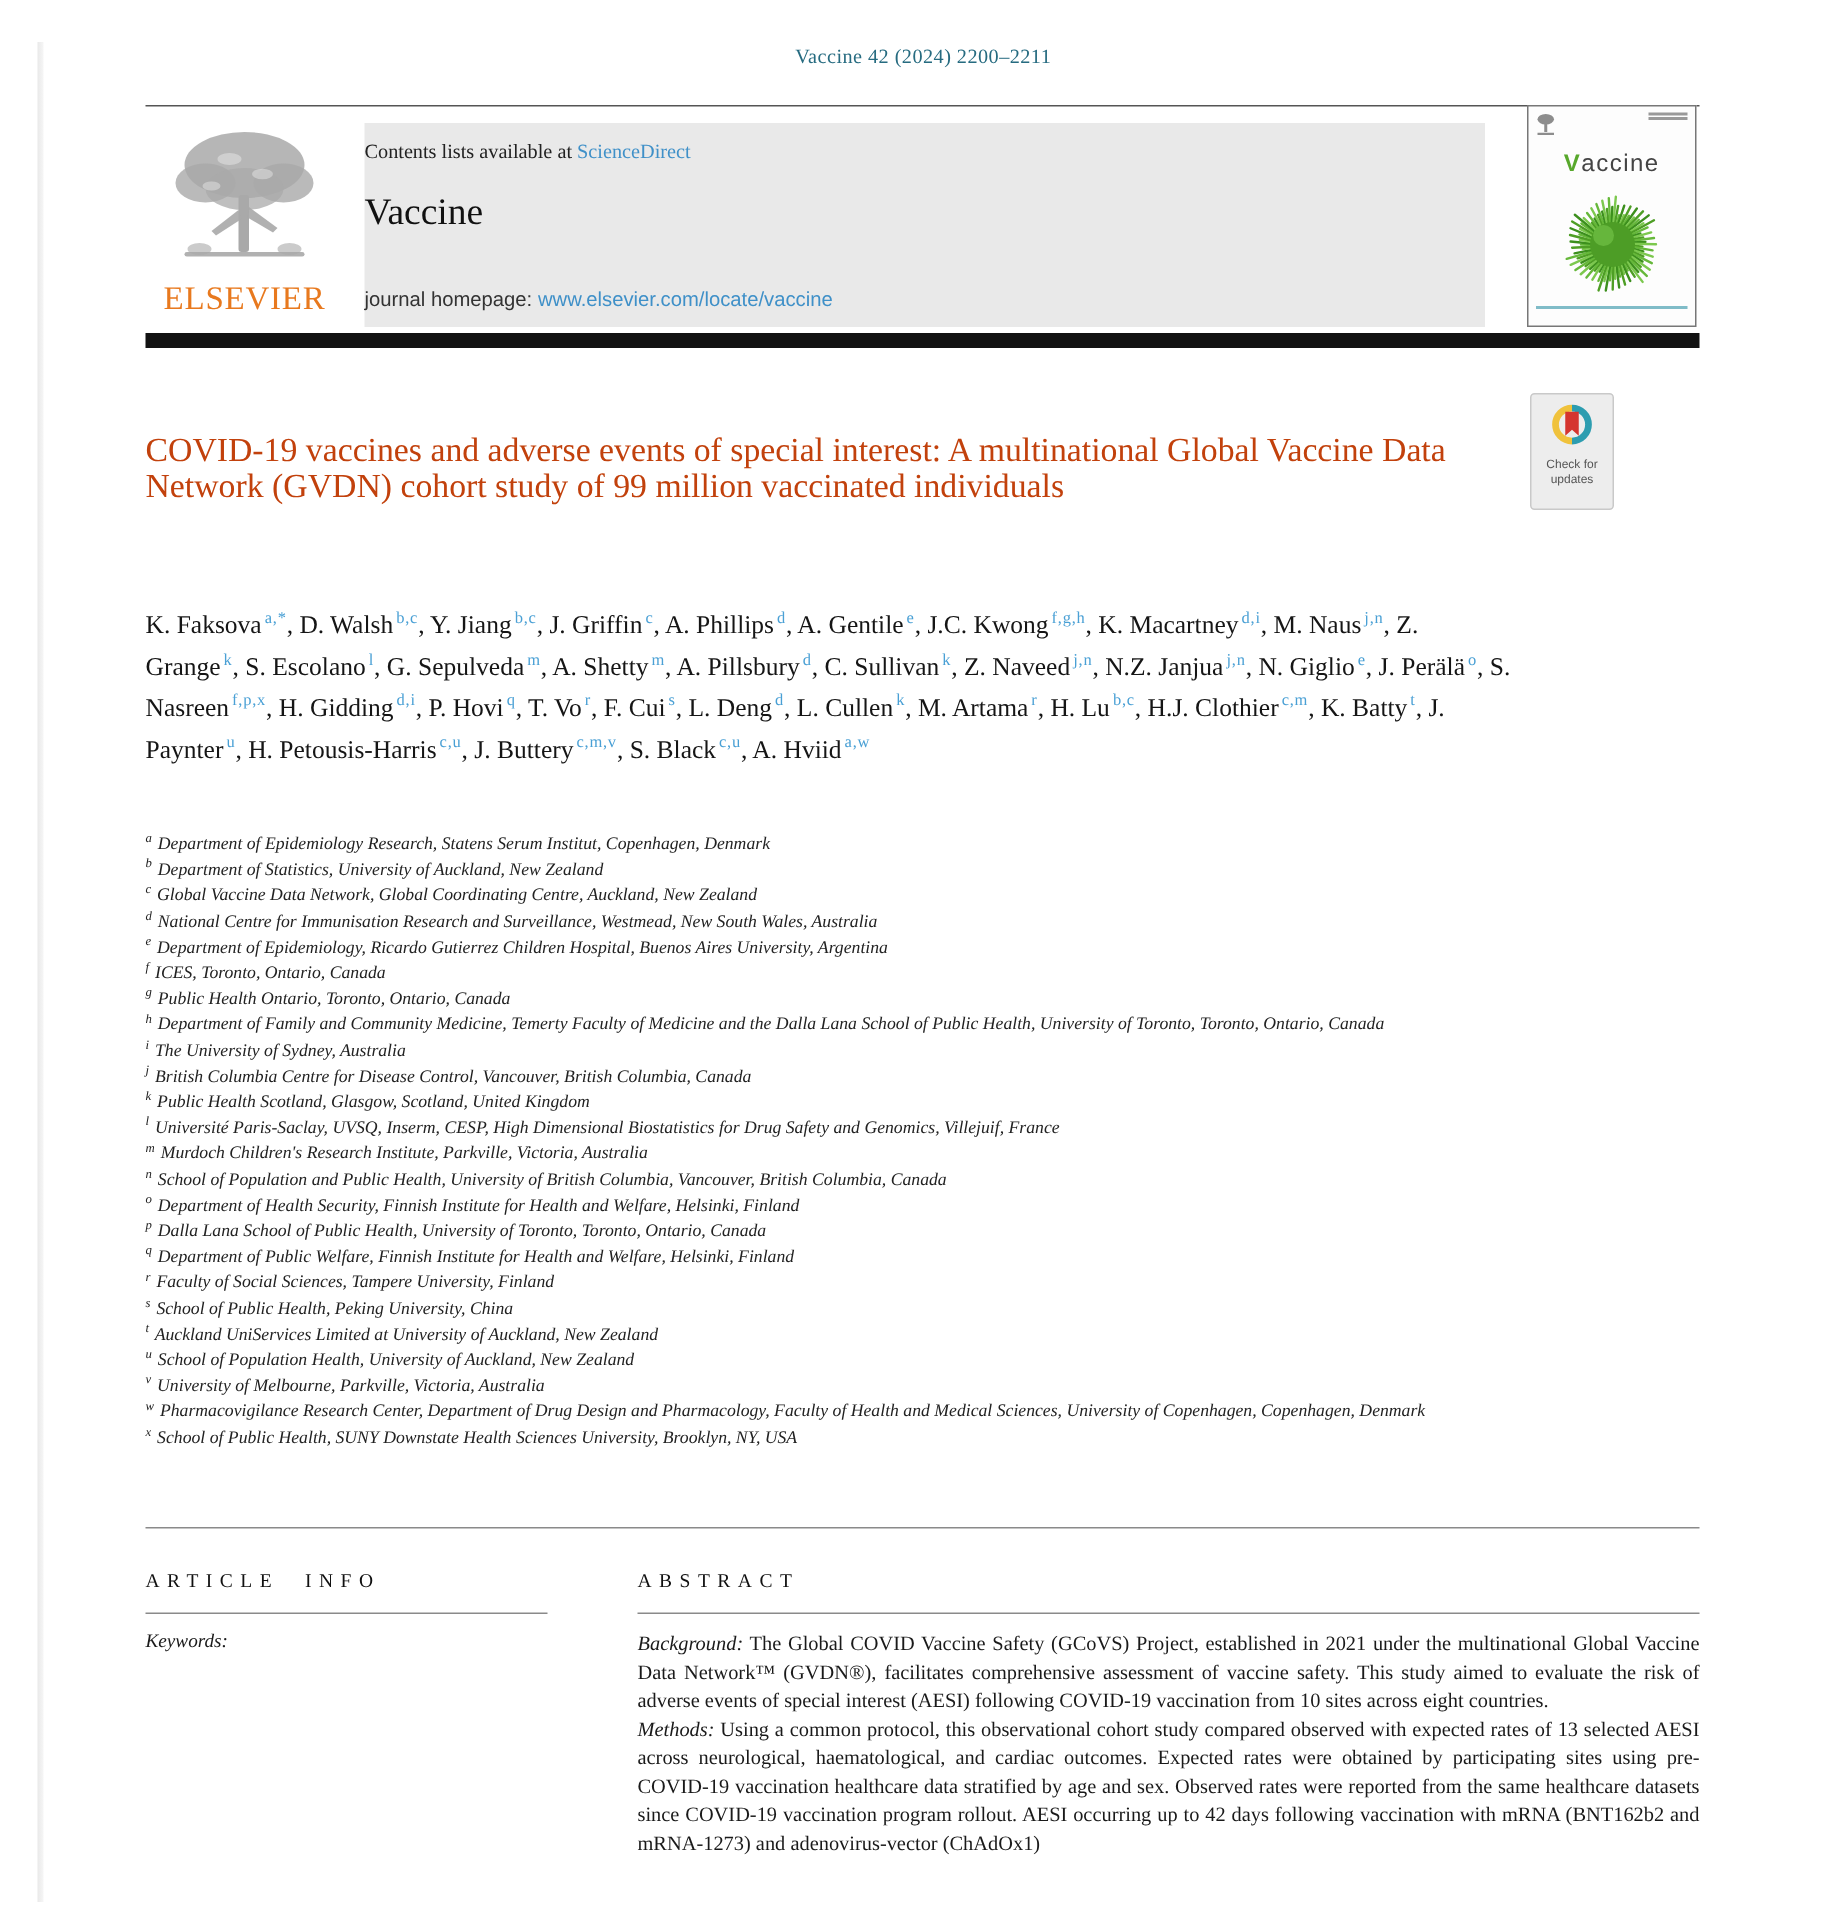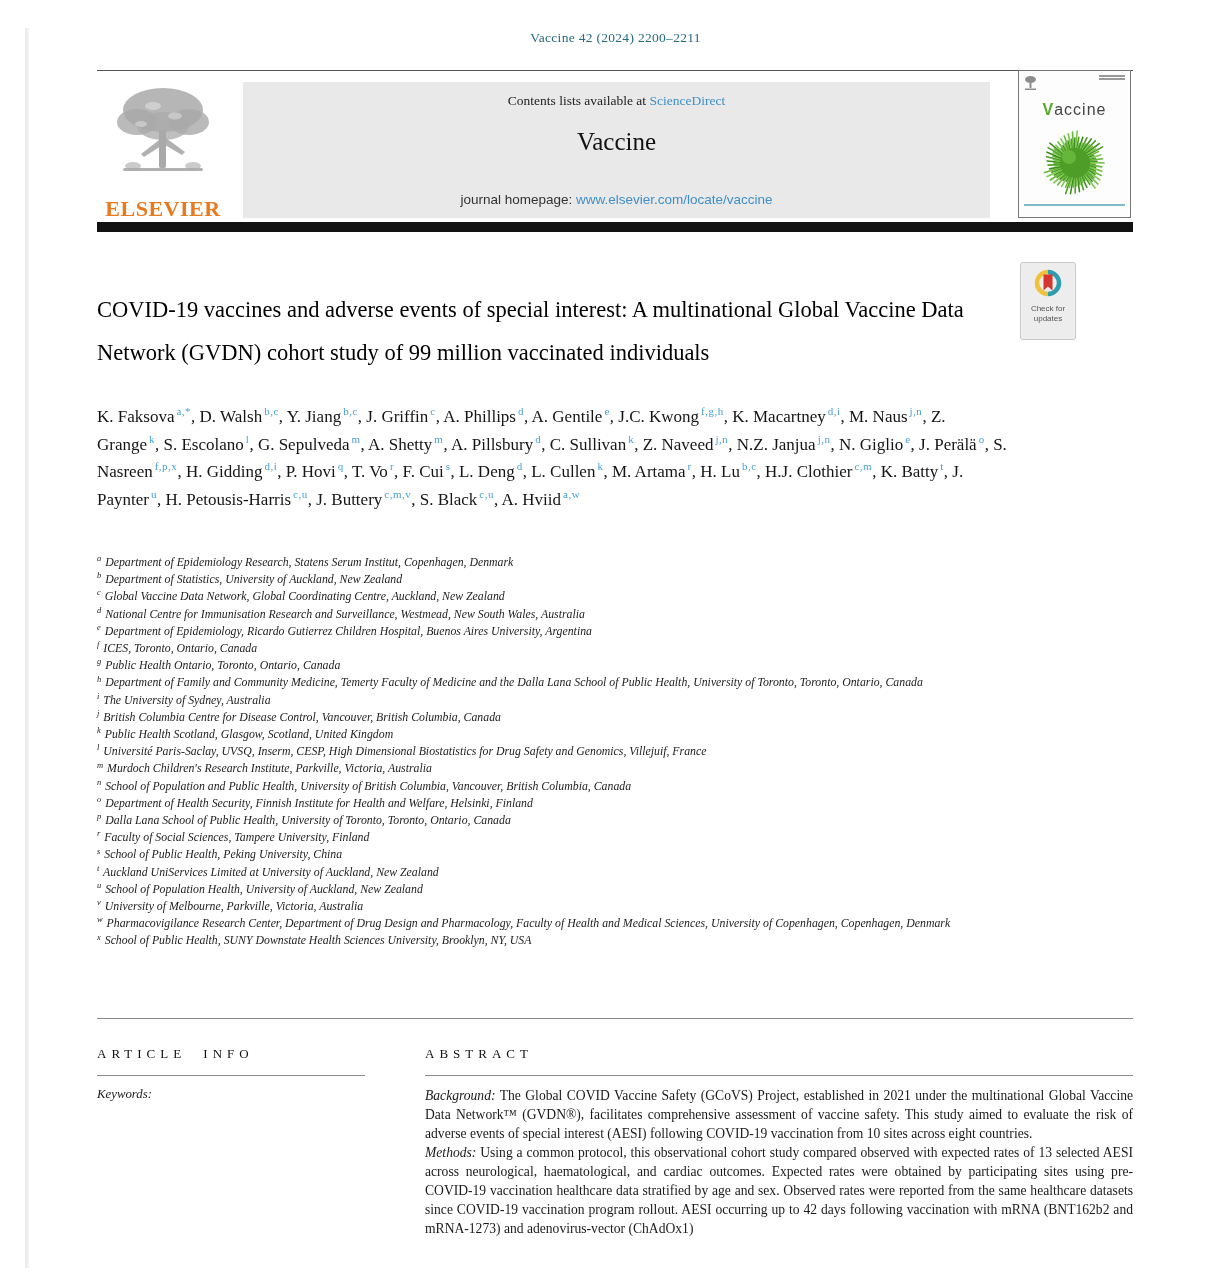--- a/index.html
+++ b/index.html
@@ -8,24 +8,24 @@
   .page { position:relative; width:1231px; height:1280px; background:#fff; overflow:hidden; }
   .scan-edge { position:absolute; left:25px; top:28px; width:4px; height:1240px; background:linear-gradient(to right,#e9e9e9,#f6f6f6); }
 
   .journal-ref { position:absolute; top:30px; left:0; width:100%; text-align:center;
                  font-size:13.5px; color:#266b80; letter-spacing:.3px; }
 
   
   .header-rule { position:absolute; left:97px; top:70px; width:1036px; border-top:1.5px solid #555; }
   .elsevier-block { position:absolute; left:97px; top:80px; width:132px; height:138px; text-align:center; }
   .elsevier-tree { display:block; margin:0 auto; }
-  .elsevier-word { font-size:22px; color:#e8791e; letter-spacing:.5px; margin-top:12px; font-weight:700; }
+  .elsevier-word { font-size:22px; color:#e8791e; letter-spacing:.5px; margin-top:2px; font-weight:400; }
 
   .header-box { position:absolute; left:243px; top:82px; width:747px; height:136px;
-                background:#e9e9e9; text-align:center; }
+                background:#e9e9e9; }
   .contents-line { margin-top:11px; font-size:13.5px; color:#222; }
   .link-blue { color:#3f90c8; }
   .journal-name { font-size:25px; margin-top:19px; color:#111; }
   .homepage-line { margin-top:36px; font-family:"Liberation Sans", sans-serif; font-size:13.5px; color:#333; }
 
   .cover-thumb { position:absolute; left:1018px; top:70px; width:113px; height:148px;
                  background:#fdfdfd; border:1px solid #777; padding:4px 5px; }
   .cover-top { display:flex; justify-content:space-between; align-items:flex-start; }
   .cover-minitext { width:26px; }
   .cover-minitext i { display:block; height:1.5px; background:#999; margin-bottom:1.5px; }
@@ -38,21 +38,21 @@
   .black-bar { position:absolute; left:97px; top:222px; width:1036px; height:10px; background:#121212; }
 
   
   .check-badge { position:absolute; left:1020px; top:262px; width:56px; height:78px;
                  background:#ededed; border:1px solid #c9c9c9; border-radius:3px; text-align:center; cursor:pointer; }
   .check-badge svg { margin-top:5px; }
   .check-text { font-family:"Liberation Sans", sans-serif; font-size:8px; color:#555; line-height:1.25; }
 
   
   .title { position:absolute; left:97px; top:288px; width:905px; font-size:22.5px;
-           font-weight:400; line-height:43px; color:#000000; }
+           font-weight:400; line-height:24px; color:#c2410c; }
   .authors { position:absolute; left:97px; top:403px; width:910px; font-size:17px; line-height:27.5px; color:#151515; }
   .au-sup { color:#4aa0d5; font-size:11px; margin-left:2px; letter-spacing:.5px; }
   .affils { position:absolute; left:97px; top:554px; width:1036px; font-size:11.8px;
             font-style:italic; line-height:17.2px; color:#222; }
   .af-sup { font-size:8.5px; margin-right:1px; }
 
   
   .cols { position:absolute; left:97px; top:1018px; width:1036px; border-top:1px solid #8a8a8a; display:flex; }
   .col-left { width:268px; flex:none; }
   .col-right { margin-left:60px; width:708px; flex:none; }
@@ -245,20 +245,21 @@
       <div><sup class="af-sup">g</sup> Public Health Ontario, Toronto, Ontario, Canada</div>
       <div><sup class="af-sup">h</sup> Department of Family and Community Medicine, Temerty Faculty of Medicine and the Dalla Lana School of Public Health, University of Toronto, Toronto, Ontario, Canada</div>
       <div><sup class="af-sup">i</sup> The University of Sydney, Australia</div>
       <div><sup class="af-sup">j</sup> British Columbia Centre for Disease Control, Vancouver, British Columbia, Canada</div>
       <div><sup class="af-sup">k</sup> Public Health Scotland, Glasgow, Scotland, United Kingdom</div>
       <div><sup class="af-sup">l</sup> Université Paris-Saclay, UVSQ, Inserm, CESP, High Dimensional Biostatistics for Drug Safety and Genomics, Villejuif, France</div>
       <div><sup class="af-sup">m</sup> Murdoch Children's Research Institute, Parkville, Victoria, Australia</div>
       <div><sup class="af-sup">n</sup> School of Population and Public Health, University of British Columbia, Vancouver, British Columbia, Canada</div>
       <div><sup class="af-sup">o</sup> Department of Health Security, Finnish Institute for Health and Welfare, Helsinki, Finland</div>
       <div><sup class="af-sup">p</sup> Dalla Lana School of Public Health, University of Toronto, Toronto, Ontario, Canada</div>
+      <div><sup class="af-sup">q</sup> Department of Public Welfare, Finnish Institute for Health and Welfare, Helsinki, Finland</div>
       <div><sup class="af-sup">r</sup> Faculty of Social Sciences, Tampere University, Finland</div>
       <div><sup class="af-sup">s</sup> School of Public Health, Peking University, China</div>
       <div><sup class="af-sup">t</sup> Auckland UniServices Limited at University of Auckland, New Zealand</div>
       <div><sup class="af-sup">u</sup> School of Population Health, University of Auckland, New Zealand</div>
       <div><sup class="af-sup">v</sup> University of Melbourne, Parkville, Victoria, Australia</div>
       <div><sup class="af-sup">w</sup> Pharmacovigilance Research Center, Department of Drug Design and Pharmacology, Faculty of Health and Medical Sciences, University of Copenhagen, Copenhagen, Denmark</div>
       <div><sup class="af-sup">x</sup> School of Public Health, SUNY Downstate Health Sciences University, Brooklyn, NY, USA</div>
     </div>
 
   <div class="cols">

